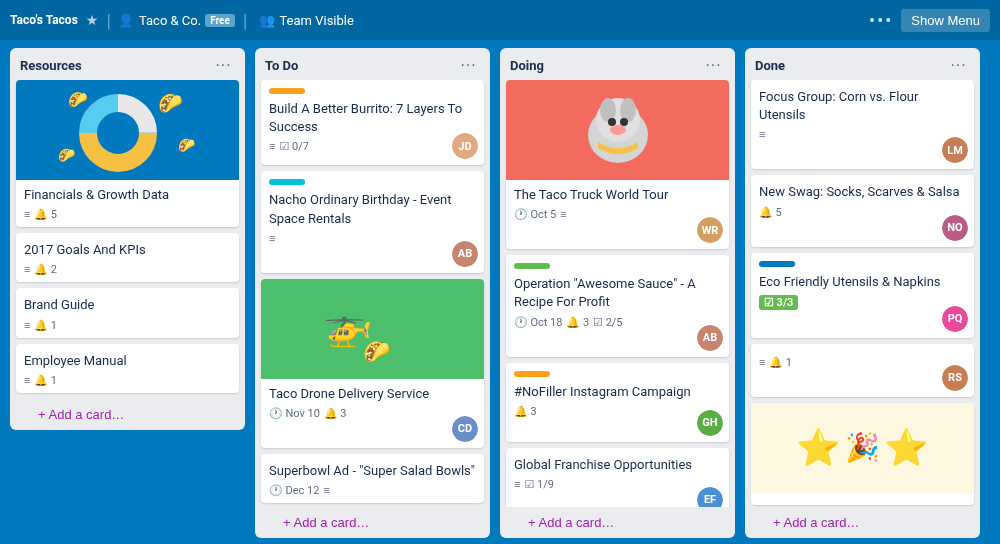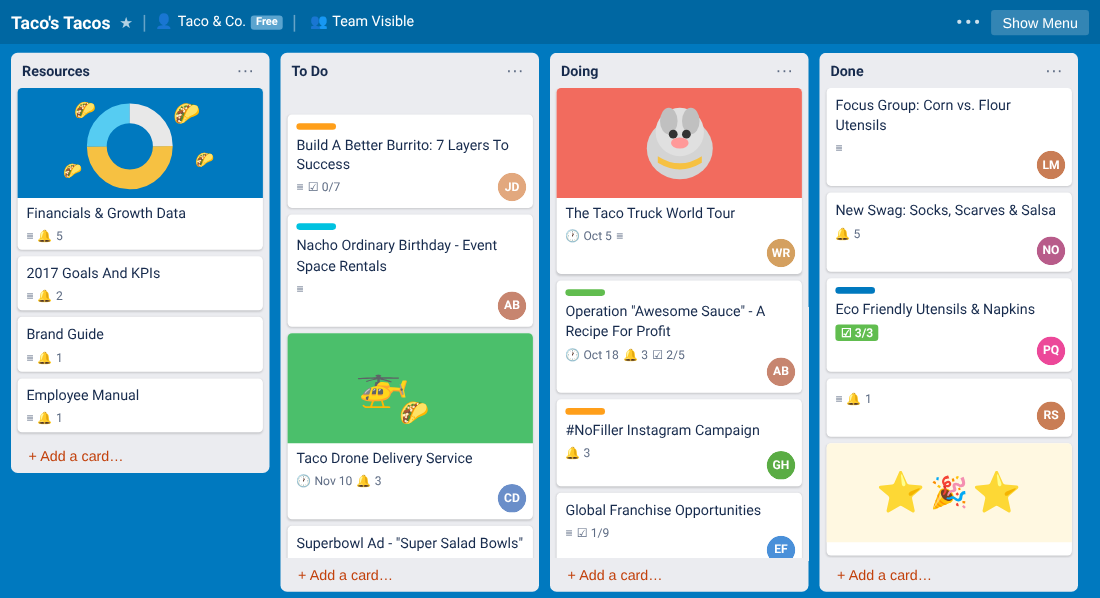--- a/index.html
+++ b/index.html
@@ -14,21 +14,21 @@
     .header {
       display: flex;
       align-items: center;
       height: 40px;
       background: rgba(0,0,0,0.15);
       padding: 0 10px;
       gap: 8px;
     }
     .header-title {
       font-weight: 700;
-      font-size: 16px;
+      font-size: 12px;
       color: #fff;
     }
     .header-star {
       color: rgba(255,255,255,0.7);
       font-size: 14px;
       cursor: pointer;
     }
     .header-divider {
       color: rgba(255,255,255,0.4);
       font-size: 18px;
@@ -114,24 +114,24 @@
     .column-cards {
       overflow-y: auto;
       padding: 0 6px;
       flex: 1;
     }
     .add-card-btn {
       display: block;
       width: 100%;
       background: none;
       border: none;
-      color: #c2410c;
+      color: #a21caf;
       font-size: 13px;
       text-align: left;
-      padding: 8px 16px;
+      padding: 8px 28px;
       cursor: pointer;
       border-radius: 0 0 6px 6px;
     }
 
     
     .card {
       background: #fff;
       border-radius: 4px;
       margin-bottom: 6px;
       padding: 8px 8px 6px;
@@ -318,21 +318,21 @@
     <button class="add-card-btn">+ Add a card…</button>
   </div>
 
   <div class="column">
     <div class="column-header">
       <span>To Do</span>
       <button class="column-menu-btn">···</button>
     </div>
     <div class="column-cards">
 
-      <div class="card" style="padding-bottom: 12px; margin-top: 24px;">
+      <div class="card" style="padding-bottom: 12px;">
         <div class="card-label-bar label-orange"></div>
         <div class="card-title">Build A Better Burrito: 7 Layers To Success</div>
         <div class="card-badges">
           <span class="badge">≡</span>
           <span class="badge">☑ 0/7</span>
         </div>
         <div class="card-avatar">
           <div class="avatar-circle" style="background:#e2a87e;">JD</div>
         </div>
       </div>

